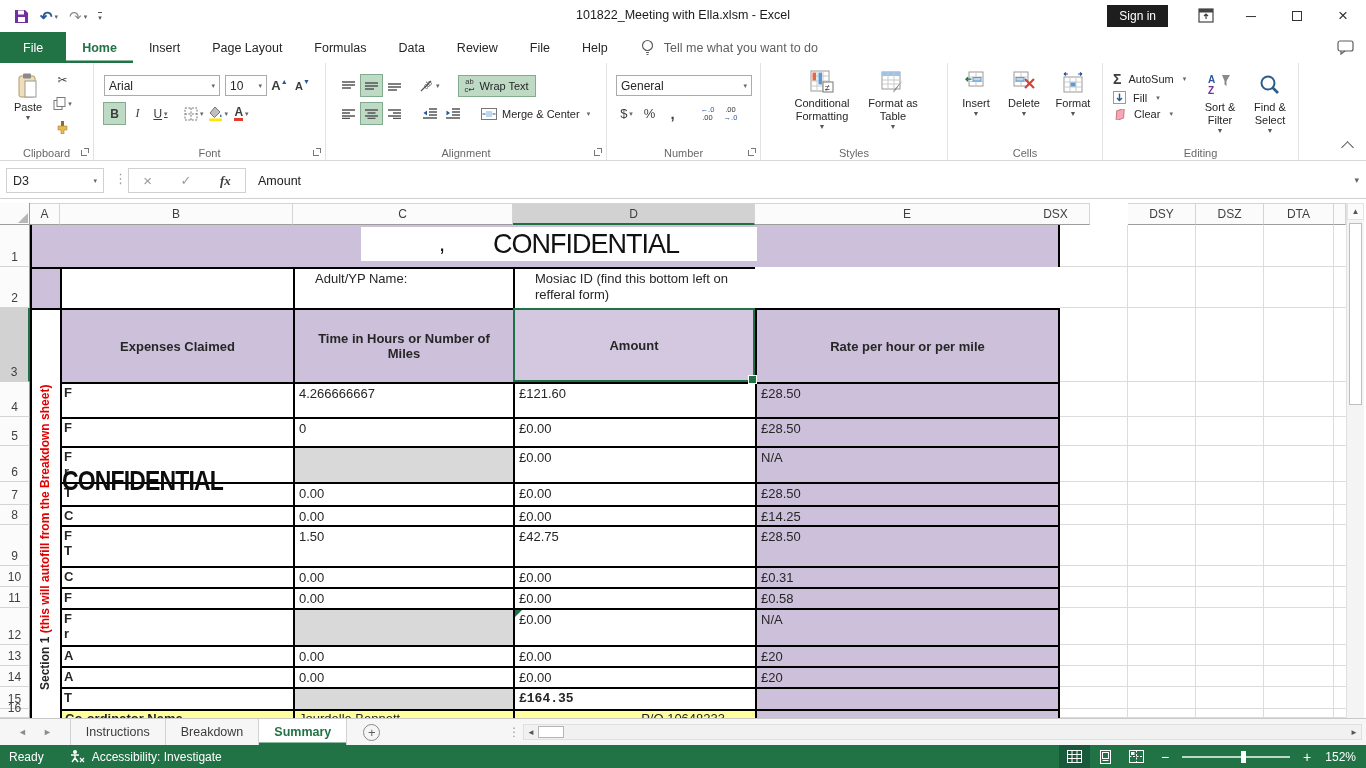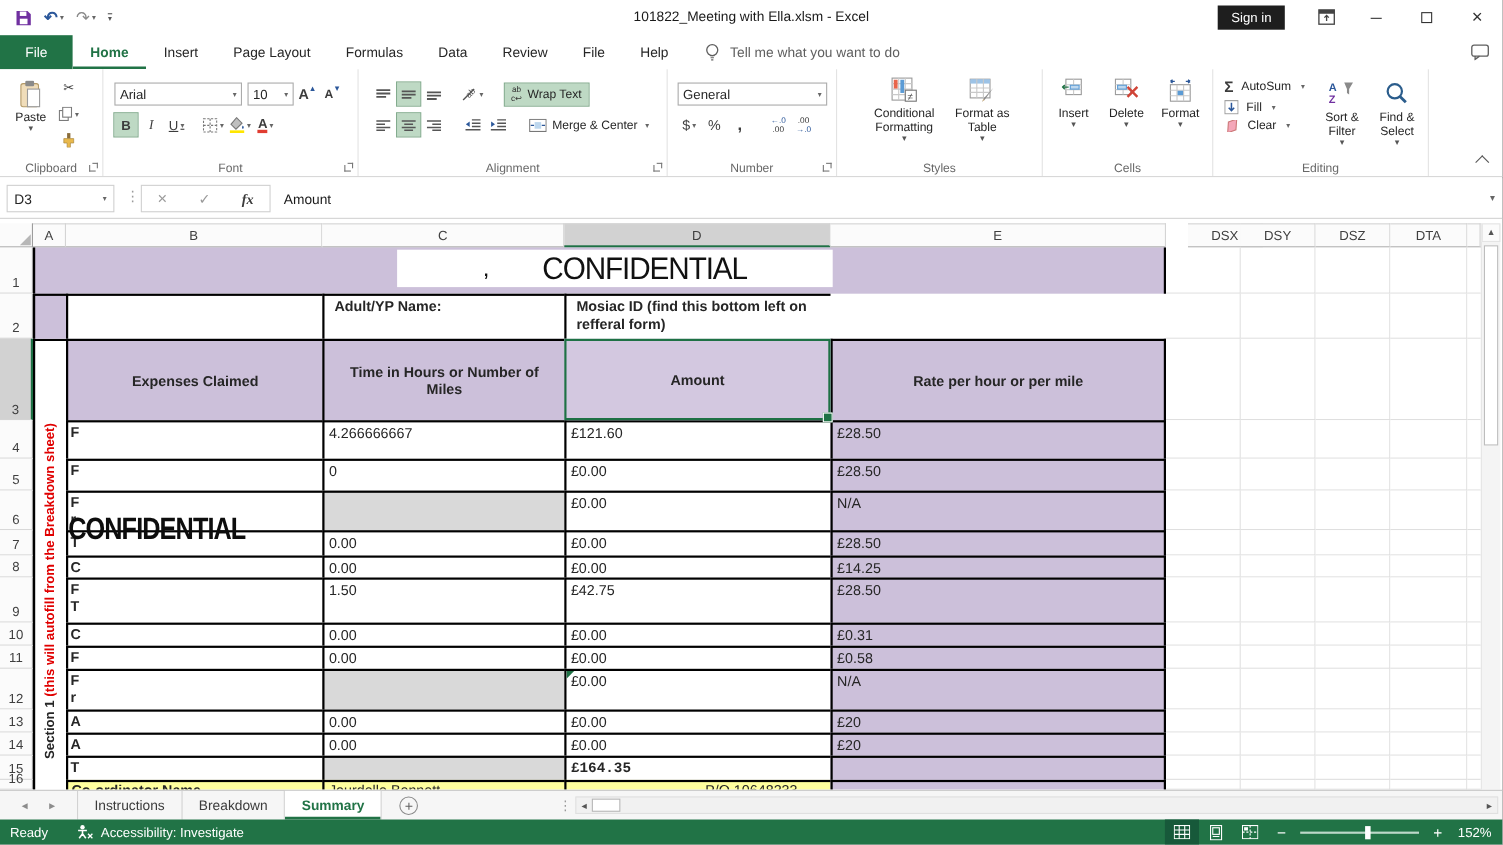--- a/index.html
+++ b/index.html
@@ -59,21 +59,21 @@
 .corner{position:absolute;left:0;top:4px;width:30px;height:22px;background:#fbfbfb;border-right:1px solid #9d9d9d;border-bottom:1px solid #9d9d9d}
 .corner::after{content:'';position:absolute;right:1px;bottom:1px;border-left:10px solid transparent;border-bottom:10px solid #b7b7b7}
 .rowhdr{position:absolute;left:0;width:30px;background:#fbfbfb;border-right:1px solid #9d9d9d;border-bottom:1px solid #d4d4d4;display:flex;align-items:flex-end;justify-content:center;font-size:12px;color:#3f3f3f;padding-bottom:2px}
 .rowhdr.sel{background:#d2d2d2;border-right:2.5px solid #1e7145}
 .cell{position:absolute;font-size:13px;overflow:hidden;background:#fff}
 .purple{background:#ccc0da}
 .gray{background:#d9d9d9}
 .yellow{background:#ffff9e}
 .bl{border-left:2px solid #000}.bt{border-top:2px solid #000}.br{border-right:2px solid #000}
 .hdrcell{font-weight:bold;display:flex;align-items:center;justify-content:center;text-align:center;padding:2px 10px}
-.infocell{font-weight:bold;padding:2px 9px;line-height:16px}
+.infocell{font-weight:normal;padding:2px 20px;line-height:16px}
 .ctr{display:flex;align-items:flex-start;justify-content:center}
 .valcell{padding:2px 0 0 4px}
 .bcell{font-weight:bold;padding:1px 0 0 2px;white-space:pre-line;line-height:15px}
 .selcell{background:#d3c8e0;border:2.5px solid #1e7145;overflow:visible}
 .selcell::after{content:'';position:absolute;right:-4px;bottom:-4px;width:7px;height:7px;background:#1e7145;border:1.5px solid #fff}
 .err::before{content:'';position:absolute;left:0;top:0;border-right:7px solid transparent;border-top:7px solid #1e7145}
 .ghost{position:absolute;border-right:1px solid #dcdcdc;border-bottom:1px solid #dcdcdc;background:#fff}
 .wm-top{position:absolute;left:361px;top:28px;width:396px;height:34px;background:#fff;display:flex;align-items:center;justify-content:center;z-index:5}
 .wm-top .big{font-size:27px;color:#111;letter-spacing:-1px;transform:scaleY(1.05);margin-left:14px}
 .wm-top .pfx{font-size:22px;color:#111;margin-right:34px}
@@ -516,21 +516,21 @@
   <div class="vscroll">
     <div class="vs-arrow">▲</div>
     <div class="vs-thumb"></div>
   </div>
 <div class="corner"></div>
       <div class="colhdr" style="left: 30px; top: 4px; width: 30px; height: 22px;">A</div>
       <div class="colhdr" style="left: 60px; top: 4px; width: 233px; height: 22px;">B</div>
       <div class="colhdr" style="left: 293px; top: 4px; width: 220px; height: 22px;">C</div>
       <div class="colhdr sel" style="left: 513px; top: 4px; width: 242px; height: 22px;">D</div>
       <div class="colhdr" style="left: 755px; top: 4px; width: 305px; height: 22px;">E</div>
-      <div class="colhdr" style="left: 1080px; top: 4px; width: 68px; height: 22px;">DSX</div>
+      <div class="colhdr" style="left: 1022px; top: 4px; width: 68px; height: 22px;">DSX</div>
       <div class="colhdr" style="left: 1128px; top: 4px; width: 68px; height: 22px;">DSY</div>
       <div class="colhdr" style="left: 1196px; top: 4px; width: 68px; height: 22px;">DSZ</div>
       <div class="colhdr" style="left: 1264px; top: 4px; width: 70px; height: 22px;">DTA</div>
       <div class="colhdr" style="left: 1334px; top: 4px; width: 12px; height: 22px;"></div>
       <div class="rowhdr" style="left: 0px; top: 26px; height: 42px; width: 30px;">1</div>
       <div class="rowhdr" style="left: 0px; top: 68px; height: 41px; width: 30px;">2</div>
       <div class="rowhdr sel" style="left: 0px; top: 109px; height: 74px; width: 30px;">3</div>
       <div class="rowhdr" style="left: 0px; top: 183px; height: 35px; width: 30px;">4</div>
       <div class="rowhdr" style="left: 0px; top: 218px; height: 29px; width: 30px;">5</div>
       <div class="rowhdr" style="left: 0px; top: 247px; height: 36px; width: 30px;">6</div>

